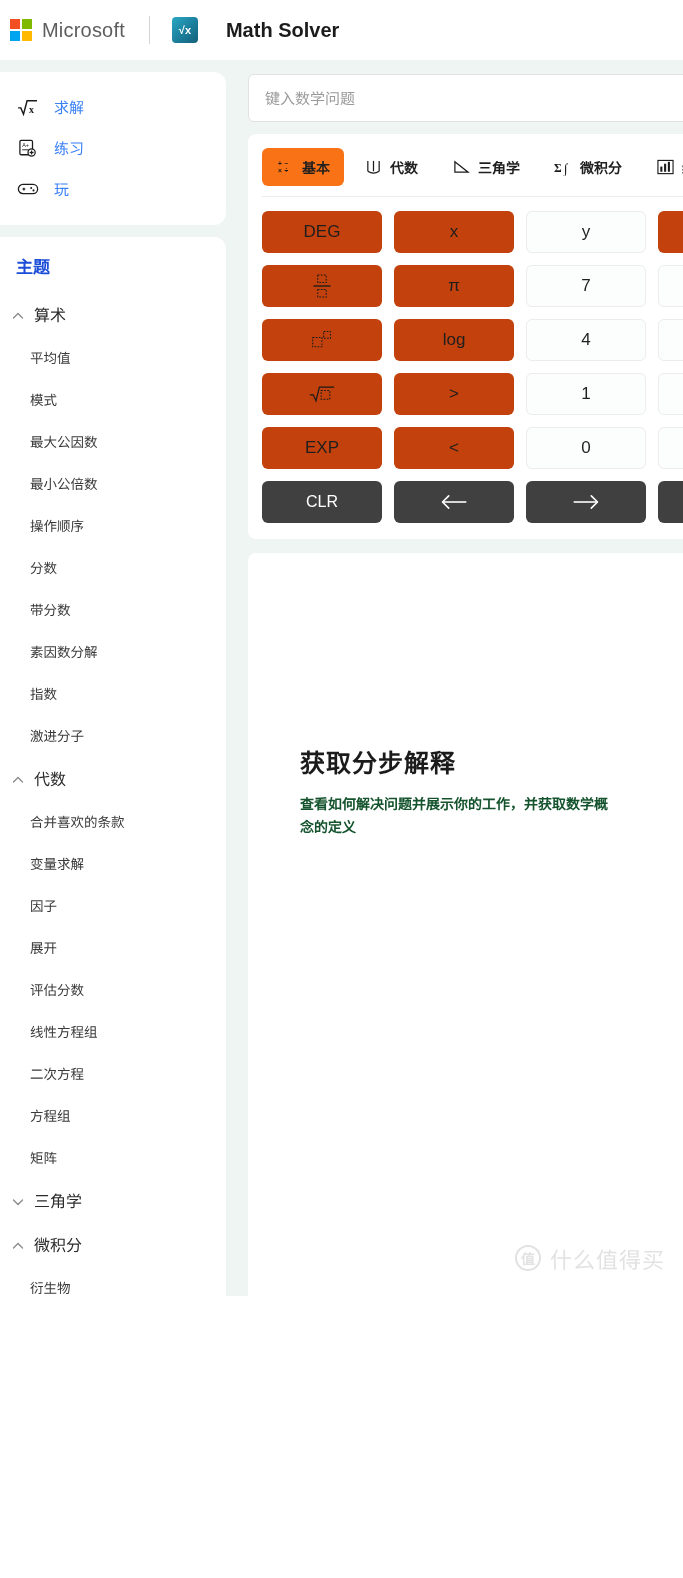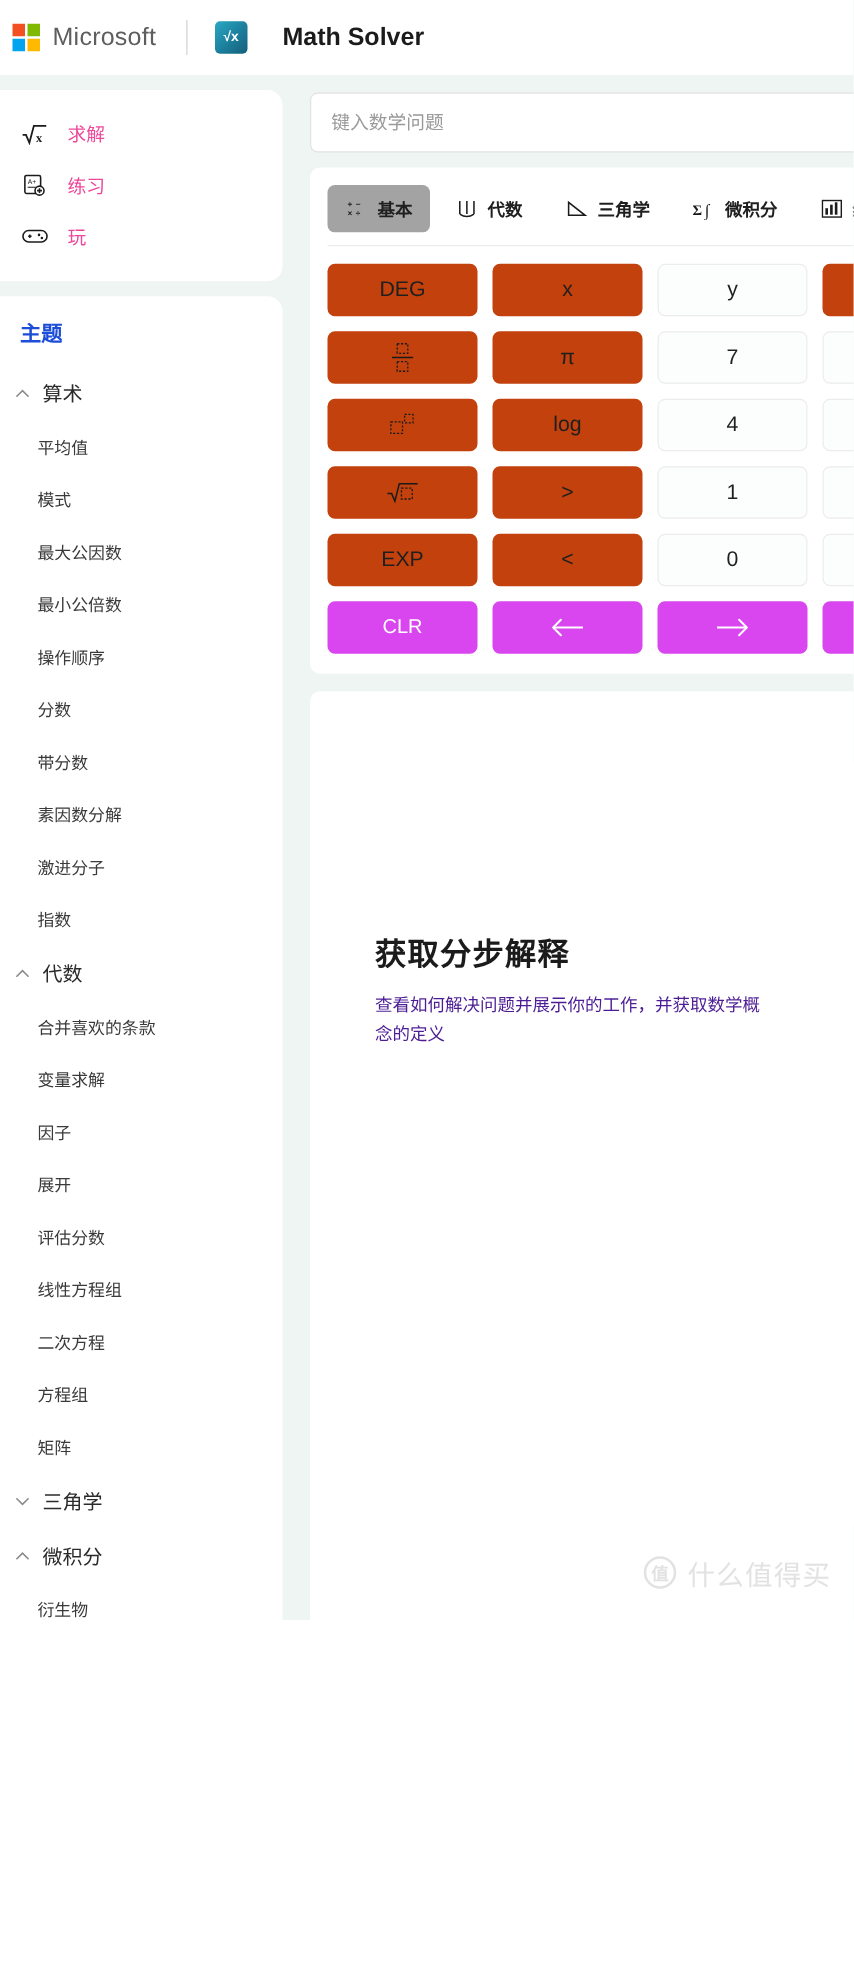--- a/index.html
+++ b/index.html
@@ -42,21 +42,21 @@
   .side-card {
     background: #ffffff; border-radius: 0 12px 12px 0;
     margin-right: 10px;
   }
   .side-card.nav { padding: 14px 0 16px 0; }
   .nav-item {
     display: flex; align-items: center; gap: 14px;
     padding: 10px 0 10px 16px; cursor: pointer;
   }
   .nav-icon { width: 24px; height: 20px; flex: none; display: flex; align-items: center; justify-content: center; }
-  .nav-label { font-size: 15px; color: #ec4899; }
+  .nav-label { font-size: 15px; color: #3b82f6; }
 
   .side-card.topics { margin-top: 12px; padding: 14px 0 24px 0; min-height: 1380px; border-radius: 0 12px 0 0; }
   .topics-title { font-size: 17px; font-weight: bold; color: #1d4ed8; padding: 2px 0 14px 16px; }
   .group-head {
     display: flex; align-items: center; gap: 10px;
     padding: 10px 0 10px 12px; cursor: pointer;
   }
   .chev { width: 12px; height: 12px; flex: none; color: #8a8a8a; }
   .group-name { font-size: 16px; color: #2b2b2b; }
   .sub-item { font-size: 13.5px; color: #3a3a3a; padding: 11px 0 11px 30px; cursor: pointer; }
@@ -79,46 +79,46 @@
   .calc-card {
     background: #fff; margin: 12px 0 0 12px; margin-right: -60px;
     border-radius: 8px 0 0 8px; padding: 14px 0 16px 0;
   }
   .tabs { display: flex; align-items: center; gap: 6px; padding: 0 0 0 14px; overflow: hidden; }
   .tab {
     display: flex; align-items: center; gap: 8px;
     padding: 9px 14px; border-radius: 6px; cursor: pointer; white-space: nowrap;
     font-size: 14px; font-weight: bold; color: #1f1f1f;
   }
-  .tab.active { background: #a3a3a3; }
+  .tab.active { background: #f97316; }
   .tab-icon { width: 18px; height: 18px; flex: none; display: flex; align-items: center; justify-content: center; }
   .tabs-rule { height: 1px; background: #ececec; margin: 10px 14px 0 14px; }
 
   .keypad {
     display: grid; grid-template-columns: repeat(4, 120px);
     gap: 12px; padding: 14px 0 0 14px;
   }
   .key {
     height: 42px; border-radius: 6px; display: flex; align-items: center; justify-content: center;
     font-size: 17px; color: #1f1f1f; cursor: pointer; user-select: none;
   }
   .key.fn { background: #c2410c; }
   .key.num { background: #fcfdfd; border: 1px solid #ececec; }
-  .key.ctrl { background: #d946ef; color: #fff; }
+  .key.ctrl { background: #404040; color: #fff; }
   .key.ctrl.lbl { font-size: 16px; }
 
   
   .promo {
     background: #fff; margin: 14px 0 0 12px; margin-right: -60px;
     border-radius: 8px 0 0 0; min-height: 1010px; position: relative;
     padding: 0 0 0 0;
   }
   .promo-block { padding: 190px 0 0 52px; }
   .promo-h { font-size: 25px; font-weight: bold; color: #1b1b1b; letter-spacing: 1px; }
-  .promo-p { font-size: 14px; color: #4c1d95; line-height: 1.65; margin-top: 14px; max-width: 320px; }
+  .promo-p { font-size: 14px; color: #14532d; line-height: 1.65; margin-top: 14px; max-width: 320px; font-weight: bold; }
 
   
   .watermark {
     position: absolute; right: 18px; bottom: 22px;
     display: flex; align-items: center; gap: 9px; opacity: .82;
   }
   .wm-circle {
     width: 26px; height: 26px; border-radius: 50%; border: 2px solid #dcdcdc;
     display: flex; align-items: center; justify-content: center;
     color: #dcdcdc; font-size: 14px; font-weight: bold;
@@ -196,22 +196,22 @@
               <span class="group-name">算术</span>
             </div>
             <div class="sub-item">平均值</div>
             <div class="sub-item">模式</div>
             <div class="sub-item">最大公因数</div>
             <div class="sub-item">最小公倍数</div>
             <div class="sub-item">操作顺序</div>
             <div class="sub-item">分数</div>
             <div class="sub-item">带分数</div>
             <div class="sub-item">素因数分解</div>
+            <div class="sub-item">指数</div>
             <div class="sub-item">激进分子</div>
-            <div class="sub-item">指数</div>
             <div class="group-head">
               <span class="chev"><svg viewBox="0 0 12 12" width="12" height="12">
                   <path d="M1.5 8 L6 3.5 L10.5 8" fill="none" stroke="#8a8a8a" stroke-width="1.3" stroke-linecap="round"></path>
                 </svg></span>
               <span class="group-name">代数</span>
             </div>
             <div class="sub-item">合并喜欢的条款</div>
             <div class="sub-item">变量求解</div>
             <div class="sub-item">因子</div>
             <div class="sub-item">展开</div>

